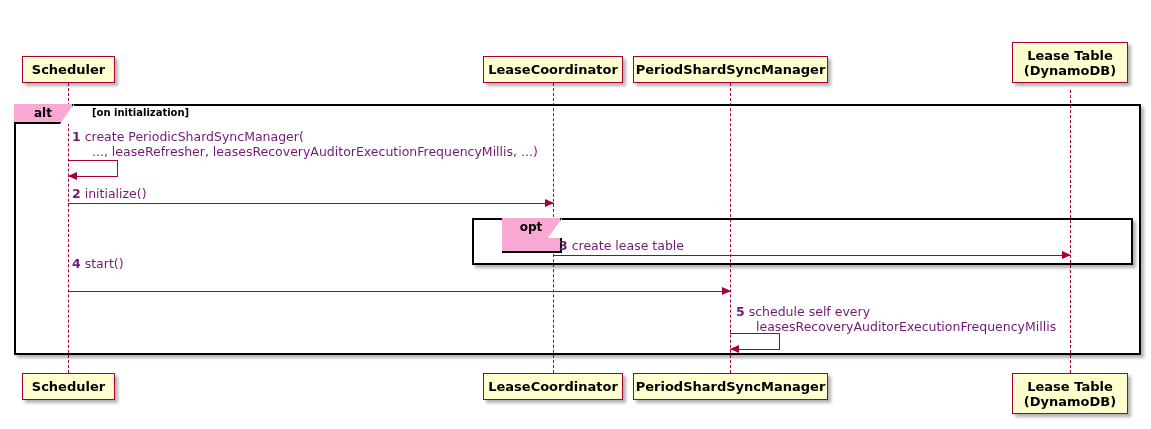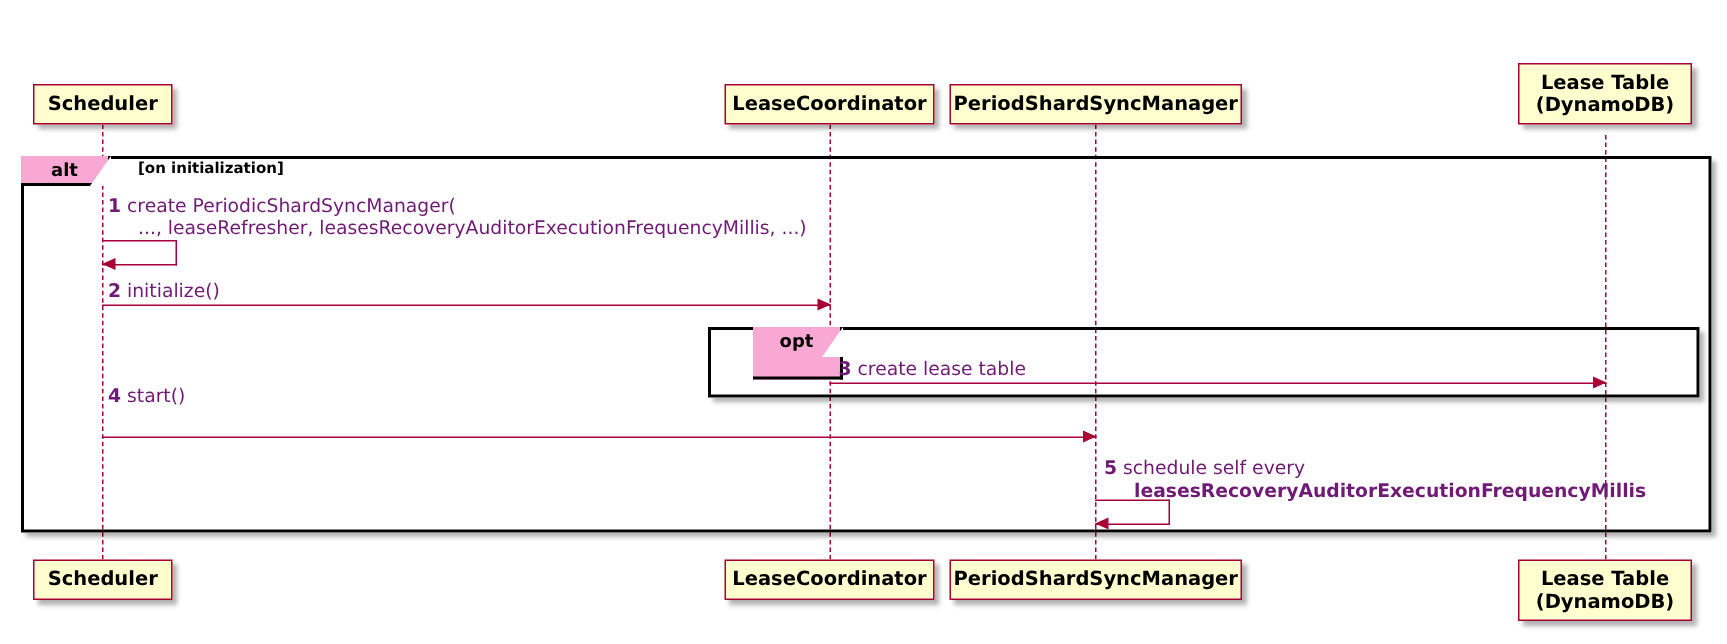--- a/index.html
+++ b/index.html
@@ -209,21 +209,21 @@
   <div class="msg-label" style="left:72px; top:256px;">
     <span class="seq">4</span>
     <span>start()</span>
   </div>
   <div class="msg-line" style="left:68px; top:291px; width:663px;"></div>
   <div class="arrowhead arrow-right" style="left:722px; top:287px;"></div>
 
   <div class="msg-label" style="left:736px; top:304px;">
     <span class="seq">5</span>
     <span>schedule self every</span>
-    <span class="txt2" style="padding-left:20px;font-weight:bold;">leasesRecoveryAuditorExecutionFrequencyMillis</span>
+    <span class="txt2" style="padding-left:20px;">leasesRecoveryAuditorExecutionFrequencyMillis</span>
   </div>
   <div class="selfloop" style="left:730px; top:333px; width:50px; height:17px;"></div>
   <div class="arrowhead arrow-left" style="left:730px; top:345px;"></div>
 
   <div class="participant" style="left:22px; top:373px; width:93px; height:27px;">
     <span>Scheduler</span>
   </div>
   <div class="participant" style="left:483px; top:373px; width:140px; height:27px;">
     <span>LeaseCoordinator</span>
   </div>

